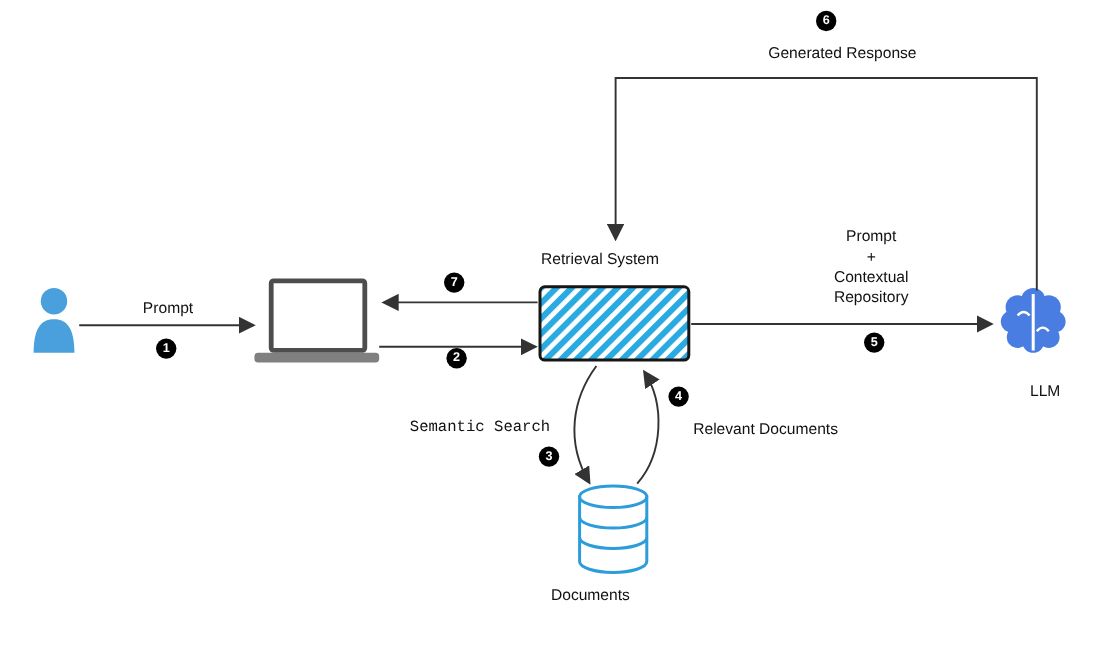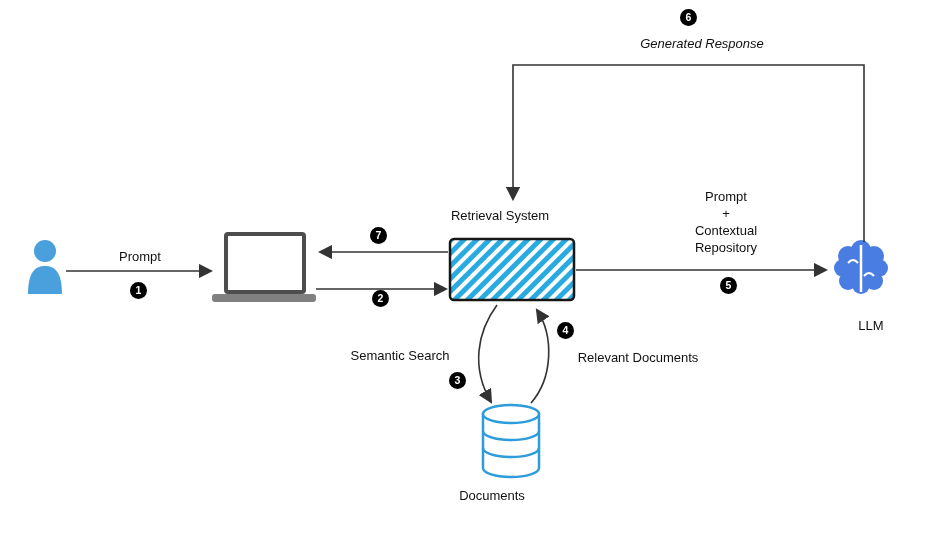--- a/index.html
+++ b/index.html
@@ -98,32 +98,32 @@
 
     <path d="M497,305 C477,332 471,368 491,402" fill="none" stroke="#333" stroke-width="1.6" marker-end="url(#arrow)"></path>
 
     <path d="M531,403 C553,378 554,336 537,310" fill="none" stroke="#333" stroke-width="1.6" marker-end="url(#arrow)"></path>
   </svg>
 
   <div class="lbl" style="left:100px; top:248px; width:80px;">Prompt</div>
 
   <div class="lbl" style="left:429px; top:207px; width:142px;">Retrieval System</div>
 
-  <div class="lbl" style="left:330px; top:347px; width:140px;">Semantic Search</div>
+  <div class="lbl" style="left:330px; top:347px; width:140px;font-family:Liberation Mono, monospace;">Semantic Search</div>
 
   <div class="lbl" style="left:558px; top:349px; width:160px;">Relevant Documents</div>
 
   <div class="lbl lbl-block" style="left:656px; top:188px; width:140px;">
     <div>Prompt</div>
     <div>+</div>
     <div>Contextual</div>
     <div>Repository</div>
   </div>
 
-  <div class="lbl" style="left:612px; top:35px; width:180px;font-style:italic;">Generated Response</div>
+  <div class="lbl" style="left:612px; top:35px; width:180px;">Generated Response</div>
 
   <div class="lbl" style="left:840px; top:317px; width:62px;">LLM</div>
 
   <div class="lbl lbl-block" style="left:422px; top:487px; width:140px;">
     <div>Documents</div>
   </div>
 
   <div class="badge" style="left:130px; top:282px;">1</div>
   <div class="badge" style="left:372px; top:290px;">2</div>
   <div class="badge" style="left:449px; top:372px;">3</div>

